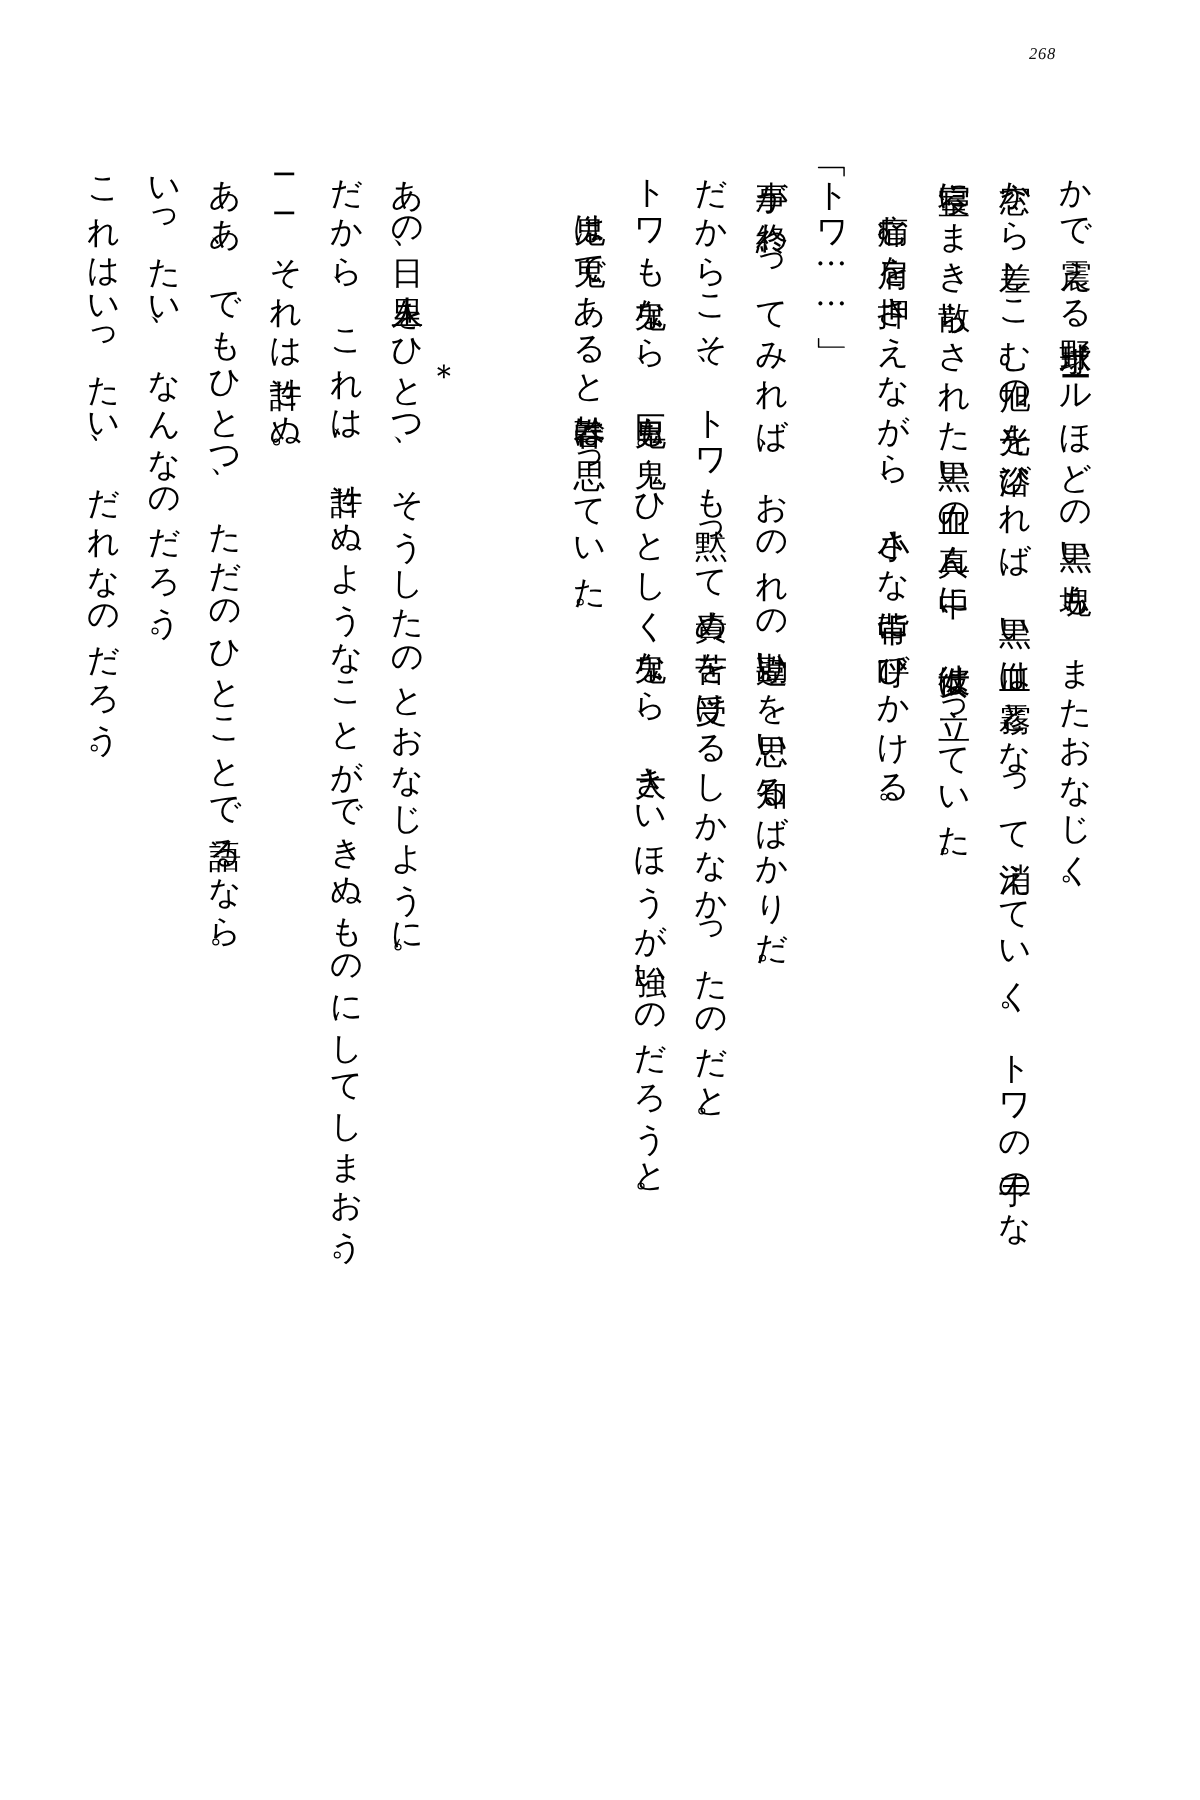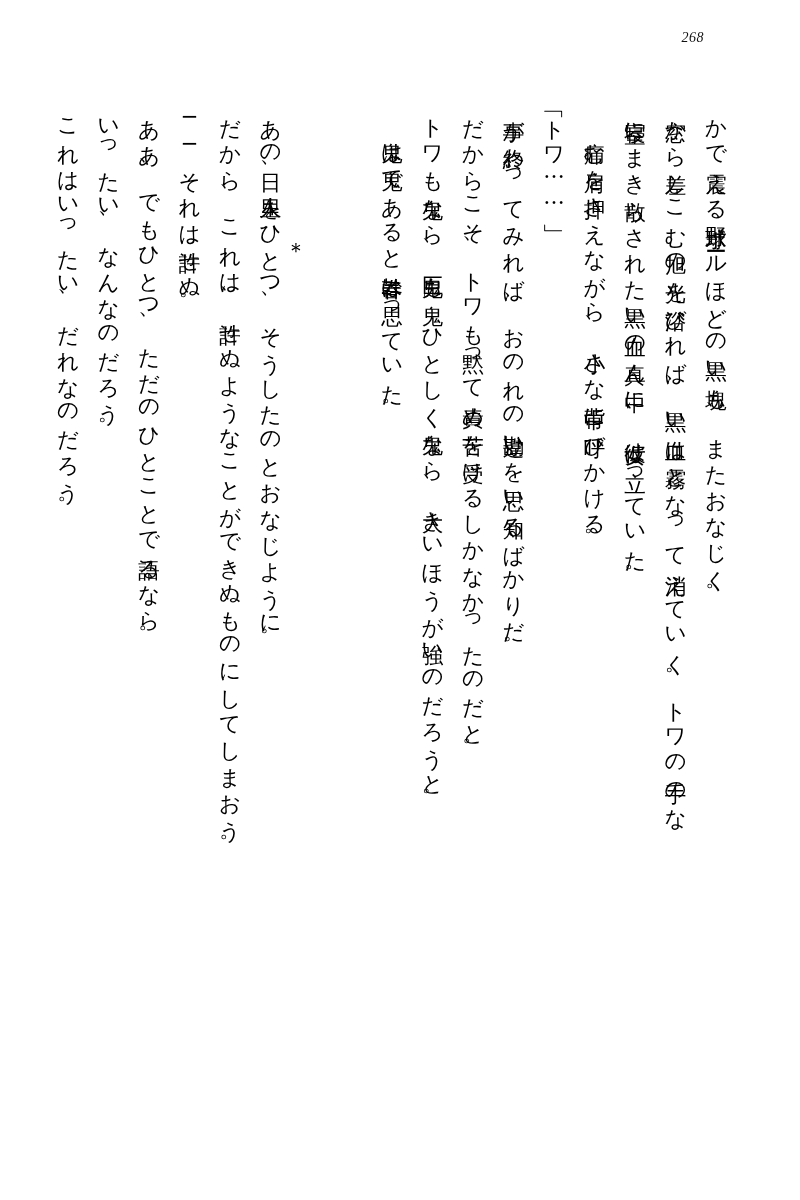--- a/index.html
+++ b/index.html
@@ -16,21 +16,21 @@
     width: 800px;
     height: 1200px;
     background: #ffffff;
     overflow: hidden;
   }
   .page-number {
     position: absolute;
     top: 30px;
     right: 96px;
     font-style: italic;
-    font-size: 14px;
+    font-size: 11px;
     letter-spacing: 0.5px;
     color: #111;
     margin-left: 32px;
   }
   
   .body-text {
     position: absolute;
     top: 104px;
     right: 72px;
     height: 1030px;

